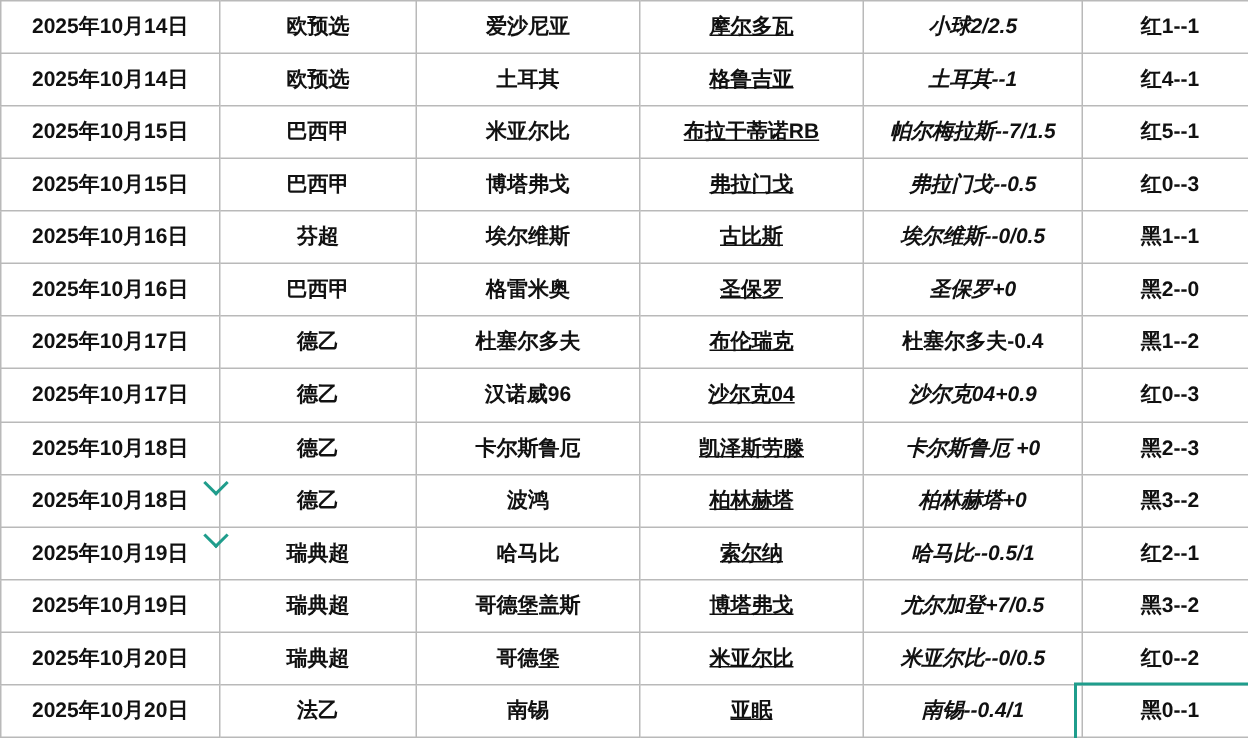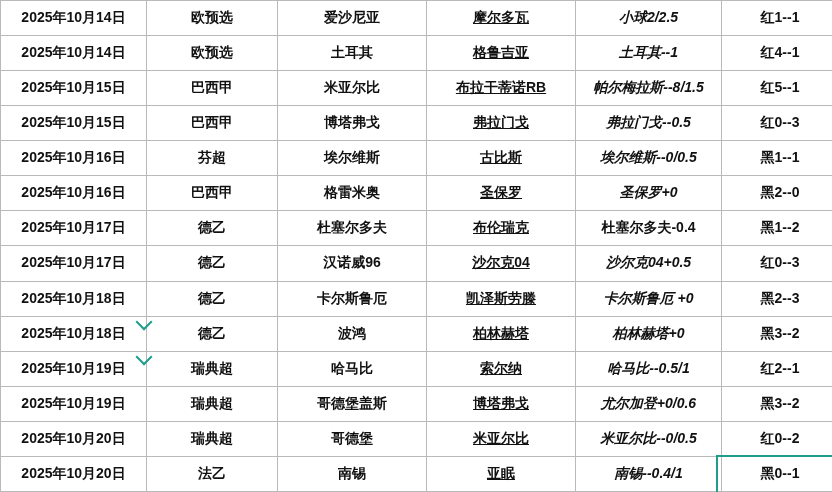--- a/index.html
+++ b/index.html
@@ -84,21 +84,21 @@
           <td class="c-home">土耳其</td>
           <td class="c-away">格鲁吉亚</td>
           <td class="c-odds odds-green">土耳其--1</td>
           <td class="c-score score-red">红4--1</td>
         </tr>
         <tr>
           <td class="c-date">2025年10月15日</td>
           <td class="c-league">巴西甲</td>
           <td class="c-home">米亚尔比</td>
           <td class="c-away">布拉干蒂诺RB</td>
-          <td class="c-odds odds-green">帕尔梅拉斯--8/1.5</td>
+          <td class="c-odds odds-green">帕尔梅拉斯--7/1.5</td>
           <td class="c-score score-red">红5--1</td>
         </tr>
         <tr>
           <td class="c-date">2025年10月15日</td>
           <td class="c-league">巴西甲</td>
           <td class="c-home">博塔弗戈</td>
           <td class="c-away">弗拉门戈</td>
           <td class="c-odds odds-green">弗拉门戈--0.5</td>
           <td class="c-score score-red">红0--3</td>
         </tr>
@@ -124,21 +124,21 @@
           <td class="c-home">杜塞尔多夫</td>
           <td class="c-away">布伦瑞克</td>
           <td class="c-odds odds-dark">杜塞尔多夫-0.4</td>
           <td class="c-score score-black">黑1--2</td>
         </tr>
         <tr>
           <td class="c-date">2025年10月17日</td>
           <td class="c-league">德乙</td>
           <td class="c-home">汉诺威96</td>
           <td class="c-away">沙尔克04</td>
-          <td class="c-odds odds-green">沙尔克04+0.5</td>
+          <td class="c-odds odds-green">沙尔克04+0.9</td>
           <td class="c-score score-red">红0--3</td>
         </tr>
         <tr>
           <td class="c-date">2025年10月18日</td>
           <td class="c-league">德乙</td>
           <td class="c-home">卡尔斯鲁厄</td>
           <td class="c-away">凯泽斯劳滕</td>
           <td class="c-odds odds-green">卡尔斯鲁厄 +0</td>
           <td class="c-score score-black">黑2--3</td>
         </tr>
@@ -156,21 +156,21 @@
           <td class="c-home">哈马比</td>
           <td class="c-away">索尔纳</td>
           <td class="c-odds odds-green">哈马比--0.5/1</td>
           <td class="c-score score-red">红2--1</td>
         </tr>
         <tr>
           <td class="c-date">2025年10月19日</td>
           <td class="c-league">瑞典超</td>
           <td class="c-home">哥德堡盖斯</td>
           <td class="c-away">博塔弗戈</td>
-          <td class="c-odds odds-green">尤尔加登+0/0.6</td>
+          <td class="c-odds odds-green">尤尔加登+7/0.5</td>
           <td class="c-score score-black">黑3--2</td>
         </tr>
         <tr>
           <td class="c-date">2025年10月20日</td>
           <td class="c-league">瑞典超</td>
           <td class="c-home">哥德堡</td>
           <td class="c-away">米亚尔比</td>
           <td class="c-odds odds-green">米亚尔比--0/0.5</td>
           <td class="c-score score-red">红0--2</td>
         </tr>

